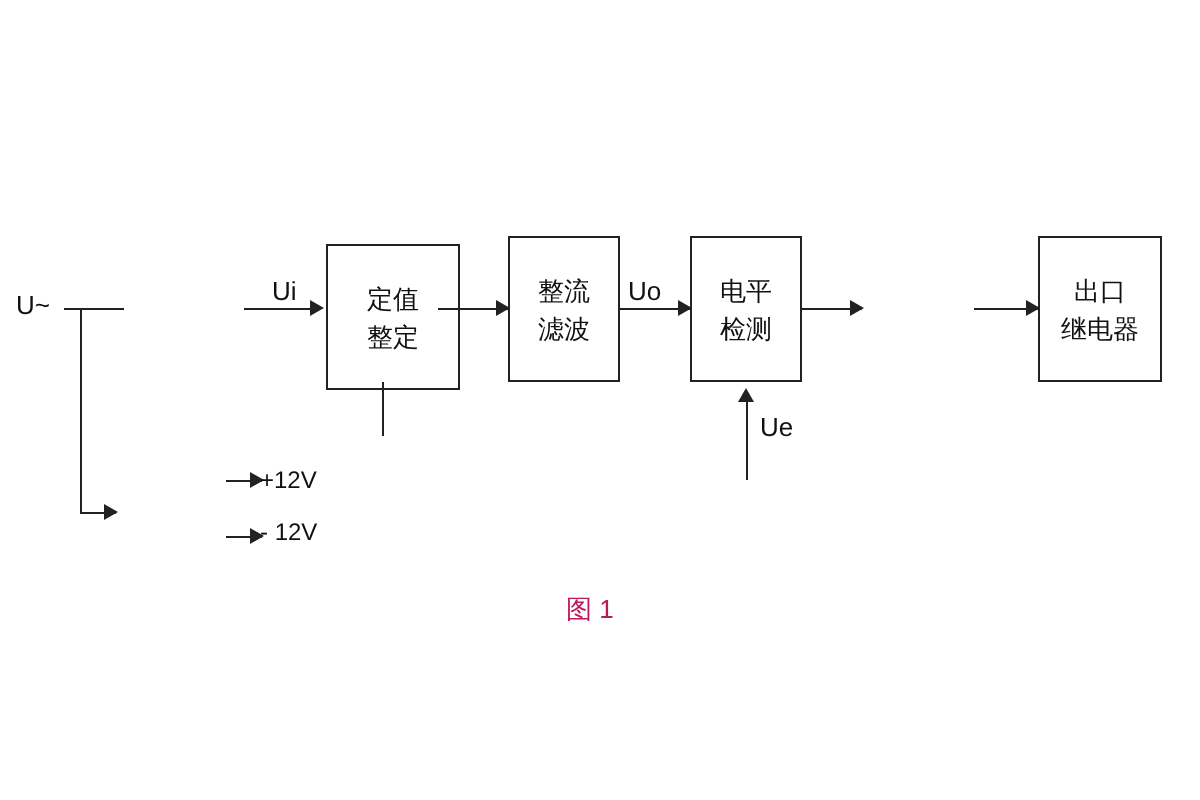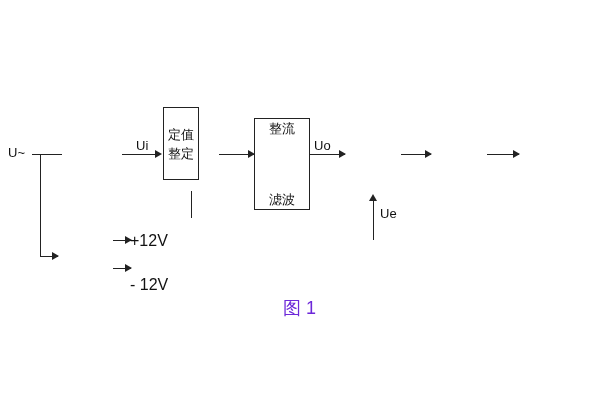--- a/index.html
+++ b/index.html
@@ -37,21 +37,21 @@
     white-space: nowrap;
   }
   .lbl {
     position: absolute;
     font-size: 13px;
     line-height: 15px;
     color: #111111;
     white-space: nowrap;
   }
   .lbl.small {
-    font-size: 16px;
+    font-size: 12px;
   }
   .hline {
     position: absolute;
     height: 1px;
     background: #222222;
   }
   .vline {
     position: absolute;
     width: 1px;
     background: #222222;
@@ -67,76 +67,84 @@
   .arrow-u {
     position: absolute;
     width: 0;
     height: 0;
     border-left: 4px solid transparent;
     border-right: 4px solid transparent;
     border-bottom: 7px solid #222222;
   }
   .caption {
     position: absolute;
-    font-size: 18px;
-    color: #6d28d9;
+    font-size: 13px;
+    color: #be185d;
   }
 </style>
 </head>
 <body>
 
 <div id="canvas">
 
   <div class="lbl" style="left:8px; top:145px;">U~</div>
 
   <div class="hline" style="left:32px; top:154px; width:30px;"></div>
 
   <div class="vline" style="left:40px; top:154px; height:102px;"></div>
   <div class="hline" style="left:40px; top:256px; width:18px;"></div>
   <div class="arrow-r" style="left:52px; top:252px;"></div>
 
 
   <div class="lbl" style="left:136px; top:138px;">Ui</div>
   <div class="hline" style="left:122px; top:154px; width:38px;"></div>
   <div class="arrow-r" style="left:155px; top:150px;"></div>
 
-  <div class="box" style="left:163px; top:107px; width:36px; height:73px;text-align:right;">
+  <div class="box" style="left:163px; top:122px; width:67px; height:73px;text-align:right;">
     <span class="line">定值</span>
     <span class="line">整定</span>
   </div>
 
   <div class="hline" style="left:219px; top:154px; width:35px;"></div>
   <div class="arrow-r" style="left:248px; top:150px;"></div>
 
-  <div class="box" style="left:254px; top:118px; width:56px; height:92px;justify-content:space-between;">
+  <div class="box" style="left:254px; top:118px; width:56px; height:73px;">
     <span class="line">整流</span>
     <span class="line">滤波</span>
   </div>
 
   <div class="lbl" style="left:314px; top:138px;">Uo</div>
   <div class="hline" style="left:310px; top:154px; width:35px;"></div>
   <div class="arrow-r" style="left:339px; top:150px;"></div>
 
+  <div class="box" style="left:345px; top:118px; width:56px; height:73px;">
+    <span class="line">电平</span>
+    <span class="line">检测</span>
+  </div>
 
   <div class="hline" style="left:401px; top:154px; width:30px;"></div>
   <div class="arrow-r" style="left:425px; top:150px;"></div>
 
 
   <div class="hline" style="left:487px; top:154px; width:32px;"></div>
   <div class="arrow-r" style="left:513px; top:150px;"></div>
 
+  <div class="box" style="left:519px; top:118px; width:62px; height:73px;">
+    <span class="line">出口</span>
+    <span class="line">继电器</span>
+  </div>
 
 
   <div class="hline" style="left:113px; top:240px; width:18px;"></div>
   <div class="arrow-r" style="left:125px; top:236px;"></div>
   <div class="lbl small" style="left:130px; top:233px;">+12V</div>
 
   <div class="hline" style="left:113px; top:268px; width:18px;"></div>
   <div class="arrow-r" style="left:125px; top:264px;"></div>
-  <div class="lbl small" style="left:130px; top:277px;">- 12V</div>
+  <div class="lbl small" style="left:130px; top:259px;">- 12V</div>
 
 
   <div class="vline" style="left:191px; top:191px; height:27px;"></div>
 
 
   <div class="vline" style="left:373px; top:200px; height:40px;"></div>
   <div class="arrow-u" style="left:369px; top:194px;"></div>
   <div class="lbl" style="left:380px; top:206px;">Ue</div>
 
   <div class="caption" style="left:283px; top:296px;">图 1</div>

